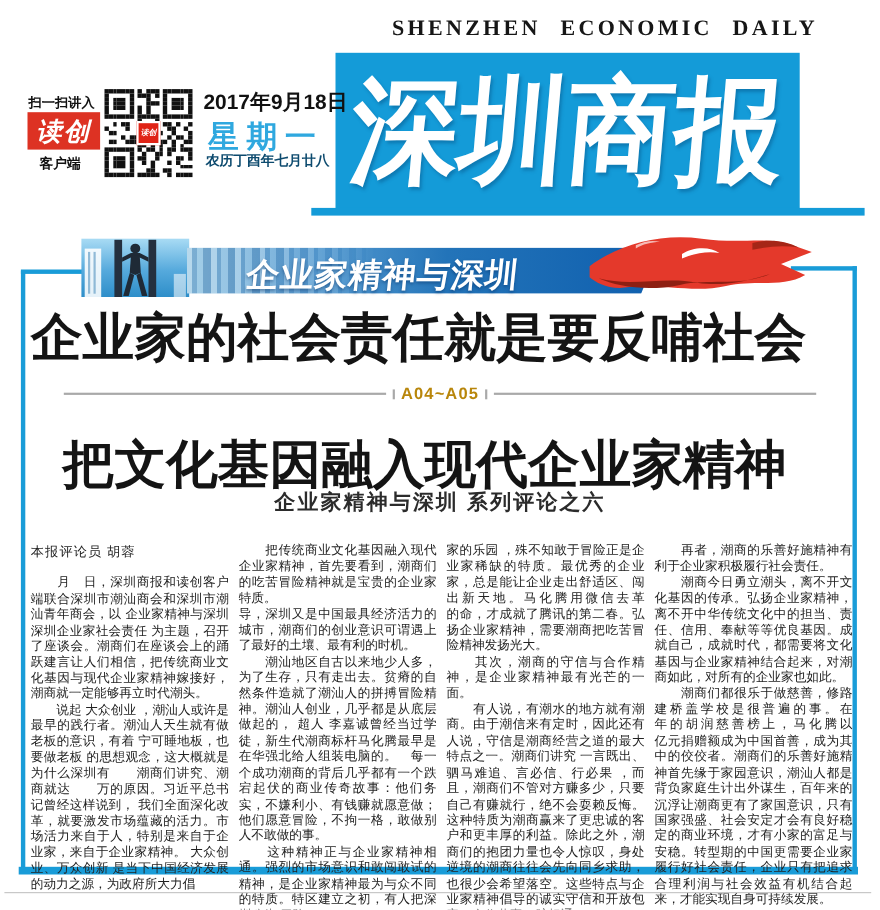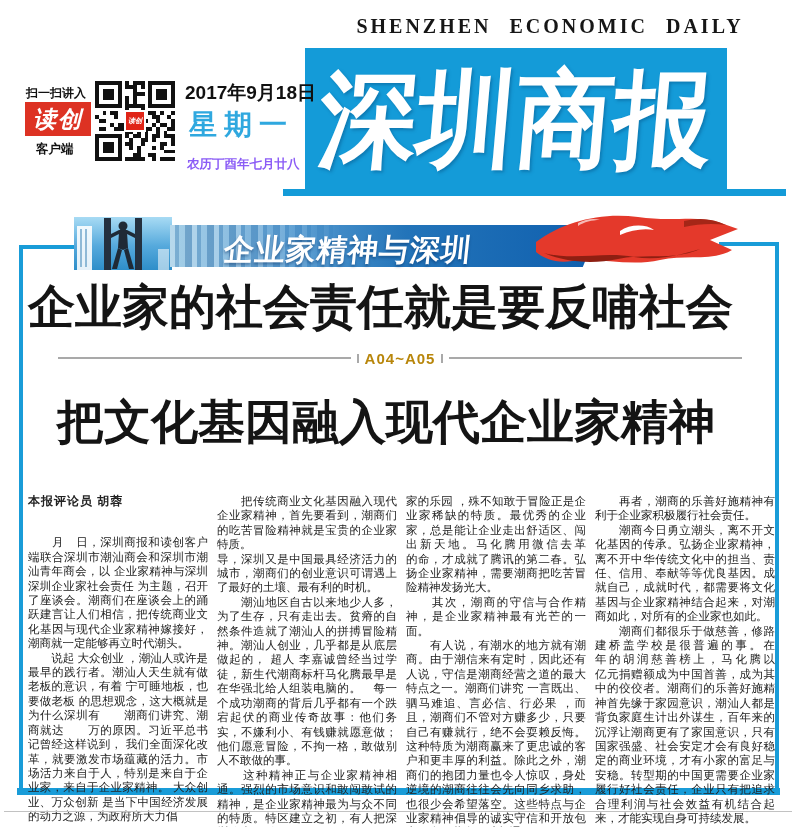--- a/index.html
+++ b/index.html
@@ -23,21 +23,21 @@
   .app-red-box span{color:#fff;font-size:23px;font-weight:900;font-style:italic;letter-spacing:2px;}
   .app-suffix{position:absolute;left:36px;top:141px;font-size:12.5px;font-weight:bold;color:#111;}
   .qr{position:absolute;left:95px;top:81px;width:80px;height:80px;background:#fff;
     display:grid;grid-template-columns:repeat(21,1fr);grid-template-rows:repeat(21,1fr);}
   .qr .c{background:#111;}
   .qr-center{position:absolute;left:124px;top:110px;width:22px;height:22px;background:#e02417;
     display:flex;align-items:center;justify-content:center;border:2px solid #fff;box-sizing:border-box;}
   .qr-center span{color:#fff;font-size:7px;font-weight:bold;font-style:italic;white-space:nowrap;}
   .date-line{position:absolute;left:185px;top:80px;font-size:19px;font-weight:bold;color:#111;}
   .weekday{position:absolute;left:189px;top:106px;font-size:28px;font-weight:bold;color:#2fa8df;letter-spacing:7px;}
-  .lunar{position:absolute;left:187px;top:156px;font-size:12.5px;font-weight:bold;color:#8b5cf6;}
+  .lunar{position:absolute;left:187px;top:138px;font-size:12.5px;font-weight:bold;color:#0c4a6e;}
 
   
   .frame{position:absolute;background:#199cd8;}
   .f-left{left:19px;top:246px;width:4px;height:547px;}
   .f-right{left:775px;top:242px;width:4px;height:551px;}
   .f-topleft{left:19px;top:245px;width:56px;height:4px;}
   .f-topright{left:719px;top:242px;width:60px;height:4px;}
   .f-bottom{left:17px;top:788px;width:763px;height:7px;}
 
   
@@ -66,21 +66,21 @@
   .pages-row .line{flex:1;height:2px;background:#a9a9a9;}
   .pages-row .tick{width:2px;height:9px;background:#a9a9a9;}
   .pages-ref{color:#b8860b;font-size:15px;font-weight:bold;letter-spacing:1px;}
   .subtitle{position:absolute;left:0;top:444px;width:800px;text-align:center;font-size:19px;
     font-weight:bold;color:#2b2b2b;letter-spacing:2px;}
 
   
   .article{position:absolute;left:28px;top:494px;width:747px;display:flex;gap:9px;}
   .article .col{flex:1;font-size:11.5px;line-height:14.4px;text-align:justify;color:#222;}
   .article p{margin:0;}
-  .byline{font-size:12px;font-weight:bold;margin-bottom:27px;letter-spacing:1px;}
+  .byline{font-size:12px;font-weight:normal;margin-bottom:15px;letter-spacing:1px;}
 
   .bottom-rule{position:absolute;left:4px;top:811px;width:788px;height:1px;background:#c2c2c2;}
 </style>
 </head>
 <body>
 
 <div id="page">
 
   <div class="eng-title">SHENZHEN ECONOMIC DAILY</div>
   <div class="masthead-box">
@@ -585,20 +585,21 @@
     <div class="line"></div>
     <div class="tick"></div>
     <div class="pages-ref">A04~A05</div>
     <div class="tick"></div>
     <div class="line"></div>
   </div>
 
   <div class="headline-second">
       <span>把文化基因融入现代企业家精神</span>
     </div>
+  <div class="subtitle">企业家精神与深圳 系列评论之六</div>
 
   <div class="article" id="article-columns">
       <div class="col">
         <div class="byline">本报评论员 胡蓉</div>
         <p>　　月　日，深圳商报和读创客户端联合深圳市潮汕商会和深圳市潮汕青年商会，以 企业家精神与深圳　　深圳企业家社会责任 为主题，召开了座谈会。潮商们在座谈会上的踊跃建言让人们相信，把传统商业文化基因与现代企业家精神嫁接好，潮商就一定能够再立时代潮头。</p>
         <p>　　说起 大众创业 ，潮汕人或许是最早的践行者。潮汕人天生就有做老板的意识，有着 宁可睡地板，也要做老板 的思想观念，这大概就是为什么深圳有　　潮商们讲究、潮商就达　　万的原因。习近平总书记曾经这样说到， 我们全面深化改革，就要激发市场蕴藏的活力。市场活力来自于人，特别是来自于企业家，来自于企业家精神。 大众创业、万众创新 是当下中国经济发展的动力之源，为政府所大力倡</p>
       </div>
       <div class="col">
         <p>　　把传统商业文化基因融入现代企业家精神，首先要看到，潮商们的吃苦冒险精神就是宝贵的企业家特质。</p>
         <p>导，深圳又是中国最具经济活力的城市，潮商们的创业意识可谓遇上了最好的土壤、最有利的时机。</p>

